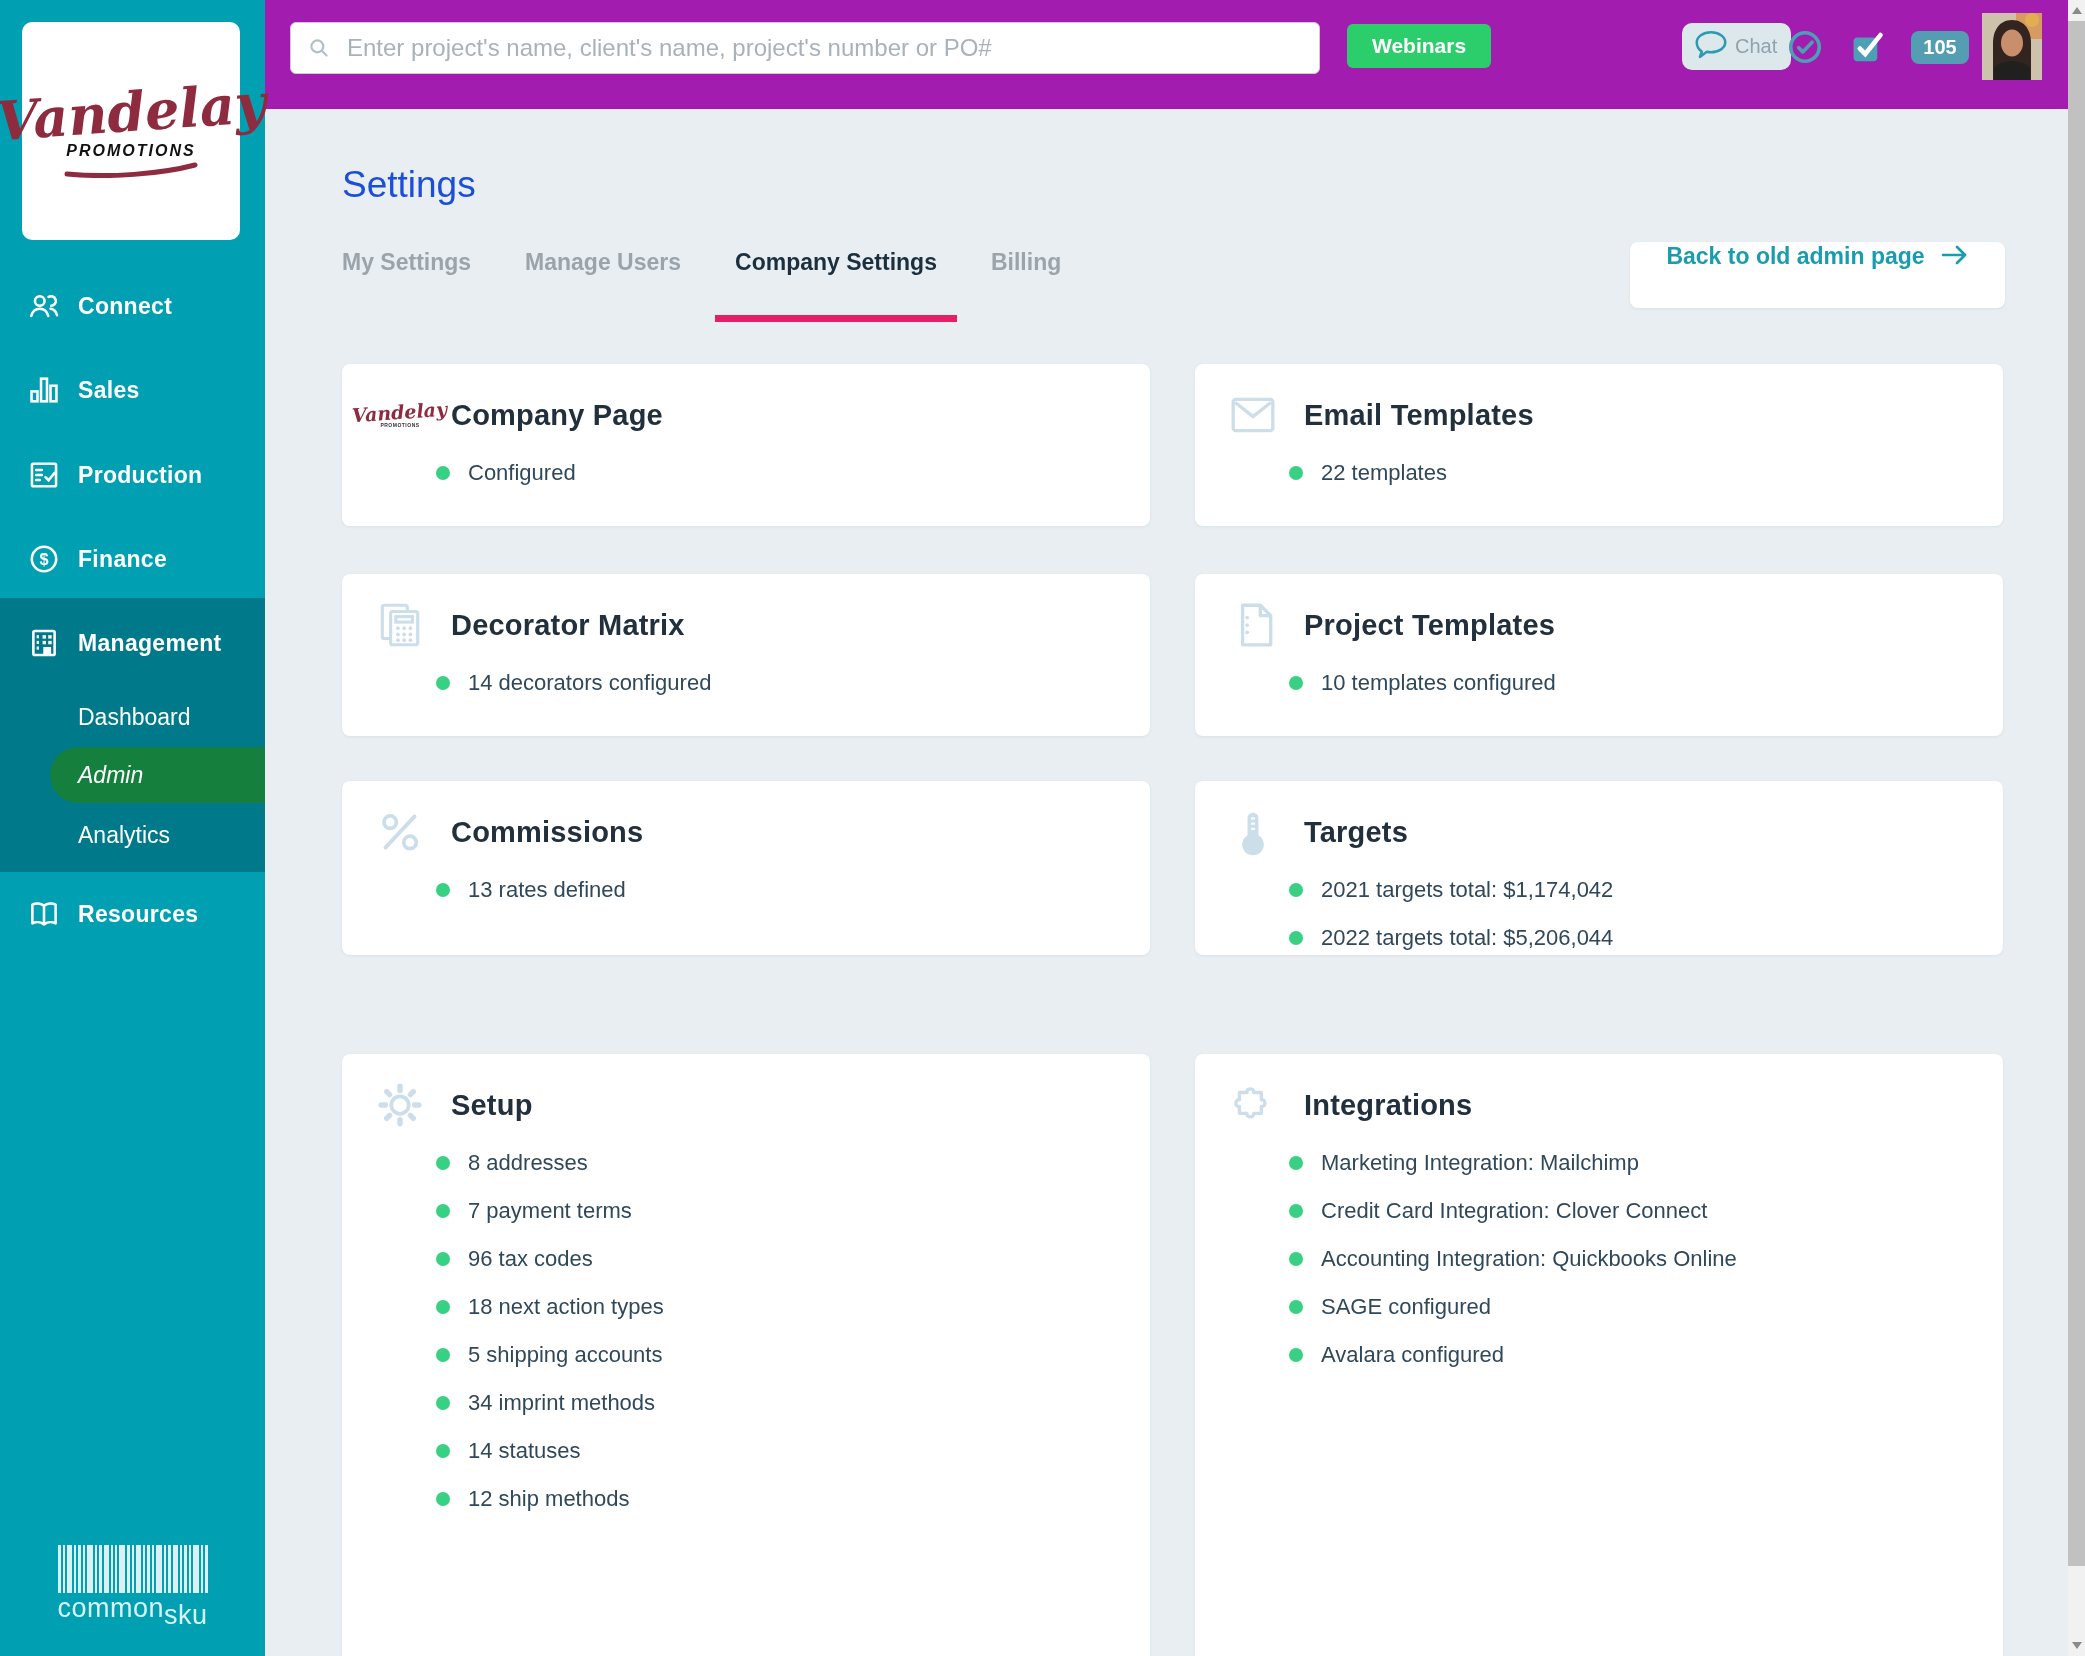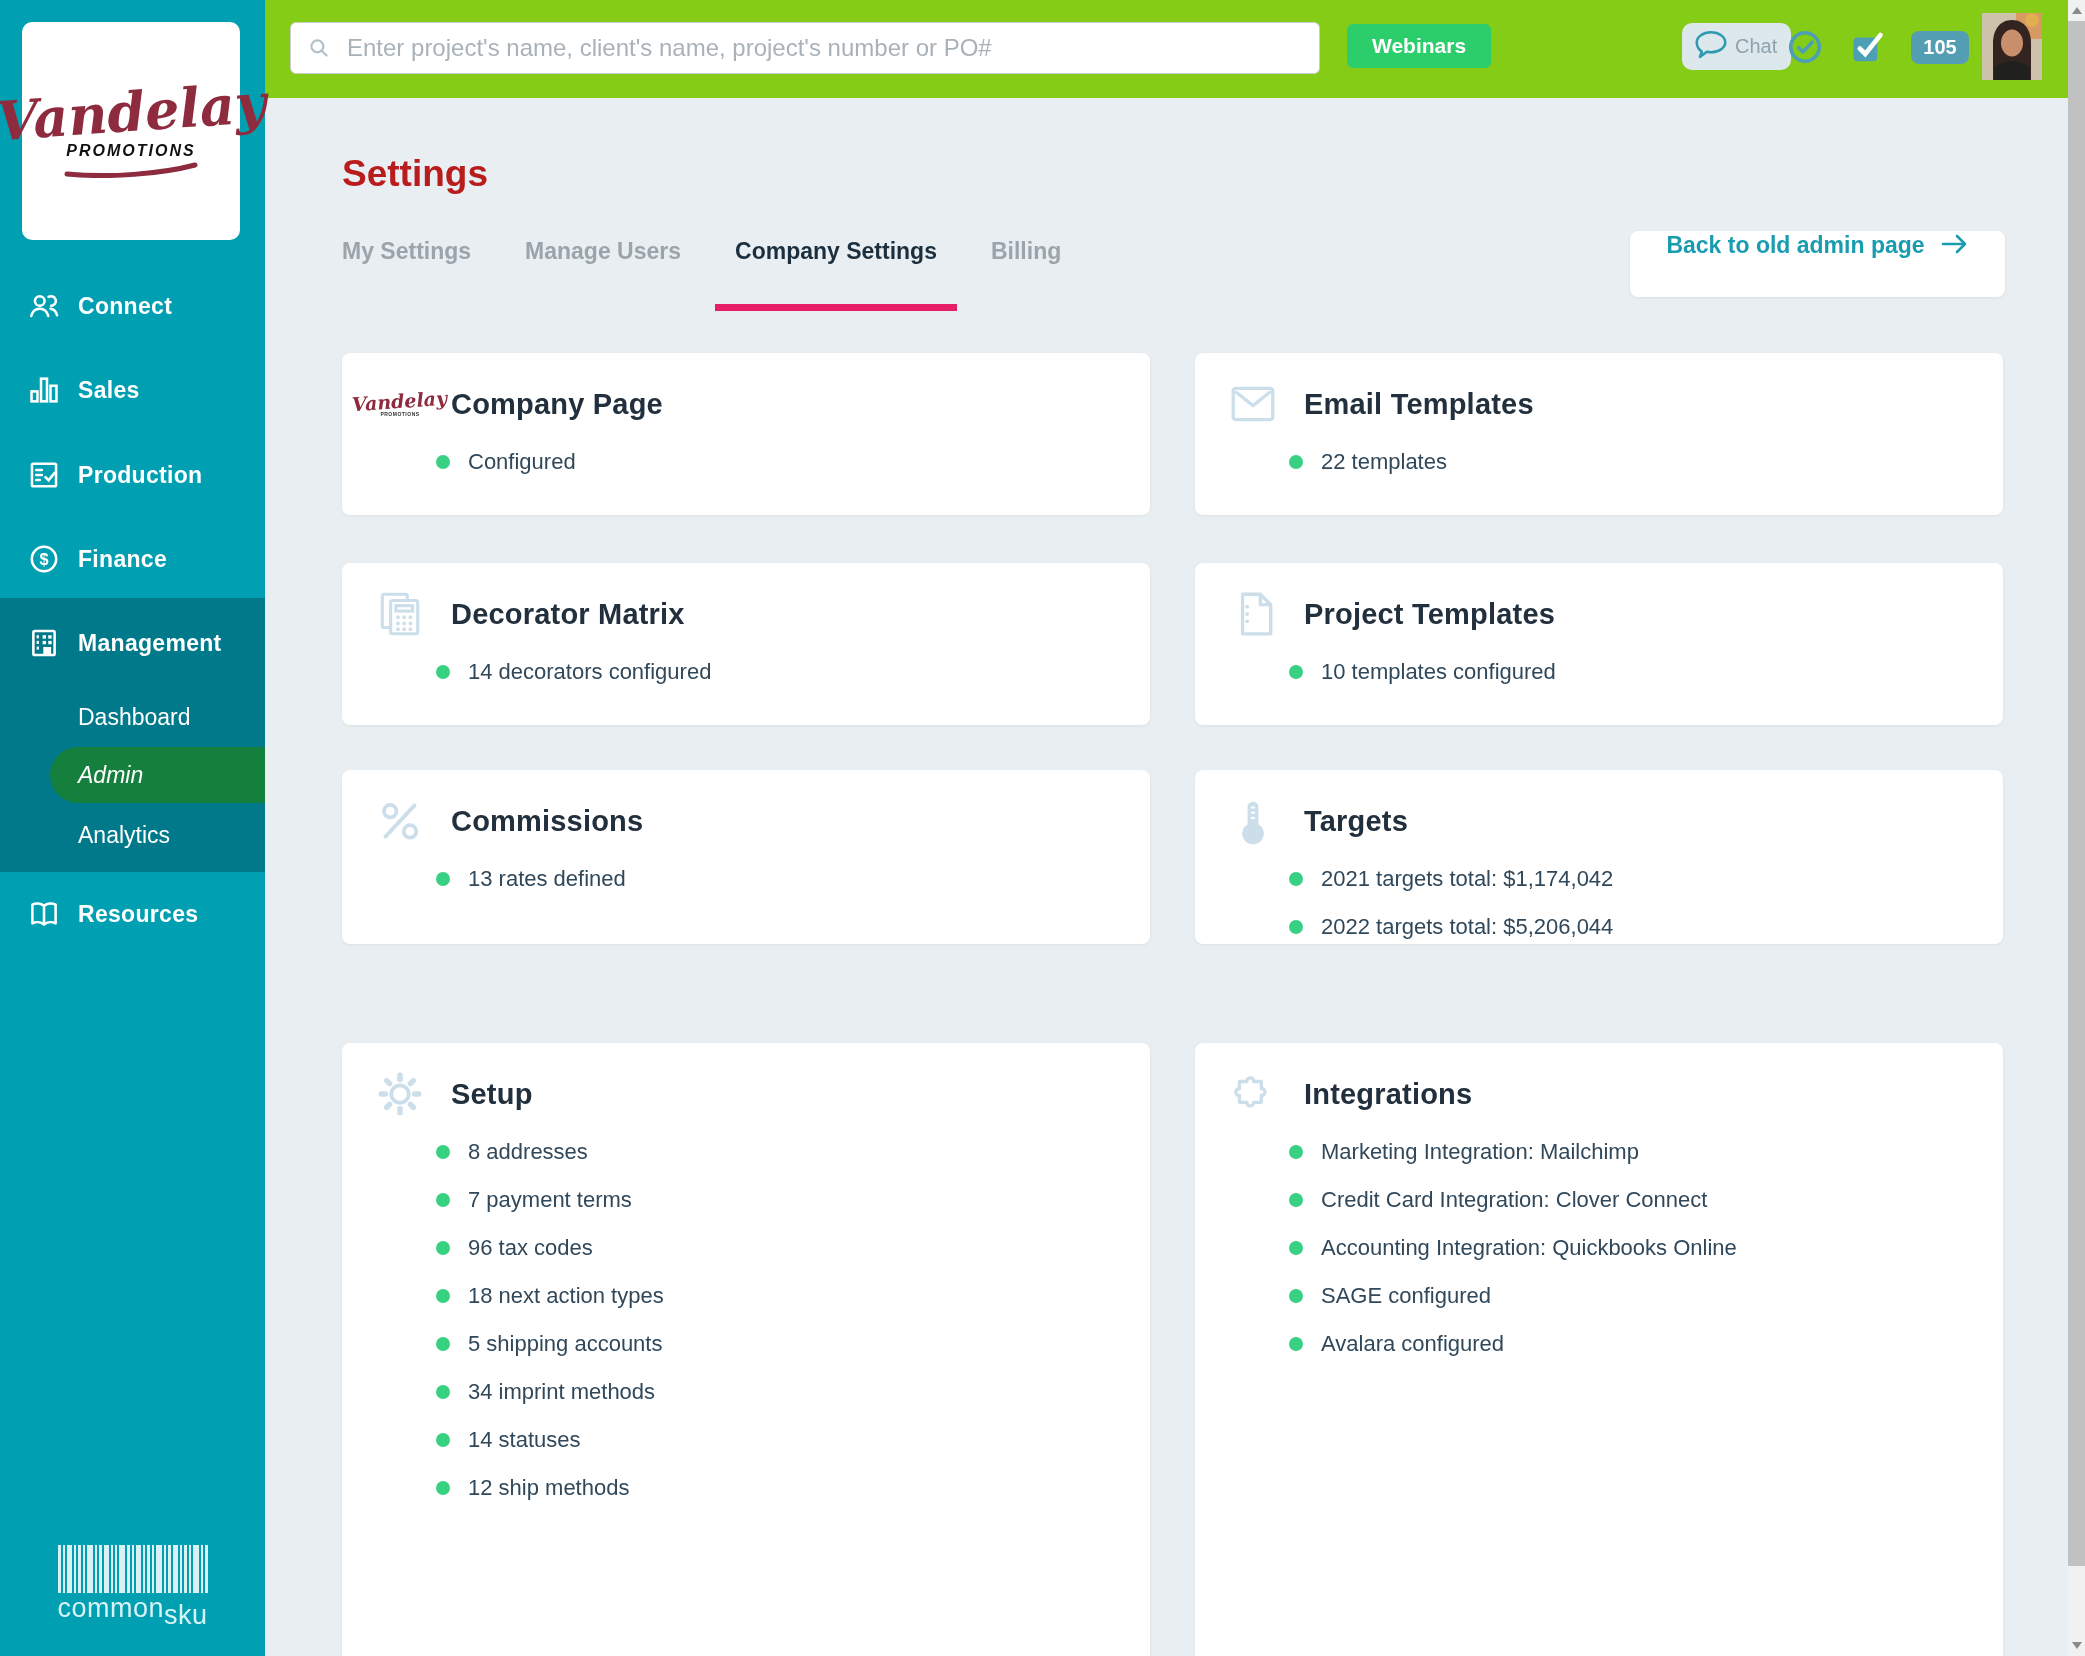--- a/index.html
+++ b/index.html
@@ -22,40 +22,40 @@
   .sub-item .nlabel{position:absolute;left:78px;font-size:23px;font-weight:400;}
   .admin-pill{position:absolute;left:50px;right:0;top:747px;height:56px;background:#15803d;
     border-radius:28px 0 0 28px;display:flex;align-items:center;color:#fff;cursor:pointer;font-style:italic;}
   .admin-pill .nlabel{padding-left:28px;font-size:23px;font-weight:400;}
   .sku-footer{position:absolute;left:0;top:1545px;width:265px;display:flex;flex-direction:column;align-items:center;}
   .sku-text{color:rgba(233,250,252,.92);font-size:27px;letter-spacing:.5px;line-height:27px;margin-top:2px;}
   .sku-text .sku-low{display:inline-block;transform:translateY(7px);}
 
   
   .main{position:relative;margin-left:0;flex:1;display:flex;flex-direction:column;}
-  .topbar{position:relative;height:98px;background:#84cc16;flex-shrink:0;}
+  .topbar{position:relative;height:109px;background:#a21caf;flex-shrink:0;}
   .search-wrap{position:absolute;left:25px;top:22px;width:1030px;height:52px;}
   .search-wrap input{width:100%;height:100%;box-sizing:border-box;border:1px solid #ccc;border-radius:6px;
     padding:0 16px 0 56px;font-size:24px;color:#4b5a63;font-family:"Liberation Sans",sans-serif;outline:none;}
   .search-wrap input::placeholder{color:#a9b2b8;}
   .search-wrap .mag{position:absolute;left:16px;top:13px;}
   .btn-webinars{position:absolute;left:1082px;top:24px;height:44px;padding:0 25px;background:#2bce6b;border:none;
     border-radius:6px;color:#fff;font-size:21px;font-weight:bold;font-family:"Liberation Sans",sans-serif;cursor:pointer;}
   .chat-pill{position:absolute;left:1417px;top:23px;height:47px;padding:0 14px 0 10px;background:#dde8ec;border-radius:10px;
     display:flex;align-items:center;gap:5px;cursor:pointer;}
   .chat-label{color:#8fa3af;font-size:20px;}
   .icon-btn{position:absolute;top:27px;width:40px;height:40px;display:flex;align-items:center;justify-content:center;cursor:pointer;}
   .pos-checkcircle{left:1520px;}
   .pos-checkbox{left:1582px;}
   .badge-105{position:absolute;left:1646px;top:31px;width:58px;height:33px;background:#549eb3;border-radius:8px;
     color:#fff;font-size:20px;font-weight:bold;display:flex;align-items:center;justify-content:center;cursor:pointer;}
   .avatar{position:absolute;left:1717px;top:13px;width:60px;height:67px;overflow:hidden;cursor:pointer;}
 
   .content{position:relative;flex:1;background:#e8eef1;}
-  .page-title{position:absolute;left:77px;top:55px;font-size:37px;font-weight:bold;color:#b91c1c;margin:0;}
+  .page-title{position:absolute;left:77px;top:55px;font-size:37px;font-weight:normal;color:#1d4ed8;margin:0;}
   .tabs{position:absolute;left:77px;top:138px;display:flex;gap:54px;}
   .tab{position:relative;font-size:23px;font-weight:600;color:#9ba4ab;height:30px;line-height:30px;cursor:pointer;white-space:nowrap;}
   .tab.active{color:#1b2f3e;}
   .tab.active::after{content:"";position:absolute;left:-20px;right:-20px;top:68px;height:7px;background:#e61e67;}
   .back-btn{position:absolute;left:1365px;top:133px;width:375px;height:66px;background:#fff;border:none;border-radius:8px;
     box-shadow:0 1px 3px rgba(40,60,70,.08);color:#1a9cb0;font-size:23px;font-weight:bold;
     font-family:"Liberation Sans",sans-serif;display:flex;align-items:flex-start;justify-content:center;gap:14px;cursor:pointer;}
 
   .card{position:absolute;background:#fff;border-radius:8px;box-shadow:0 1px 3px rgba(40,60,70,.07);cursor:pointer;}
   .col-l{left:77px;width:808px;}

